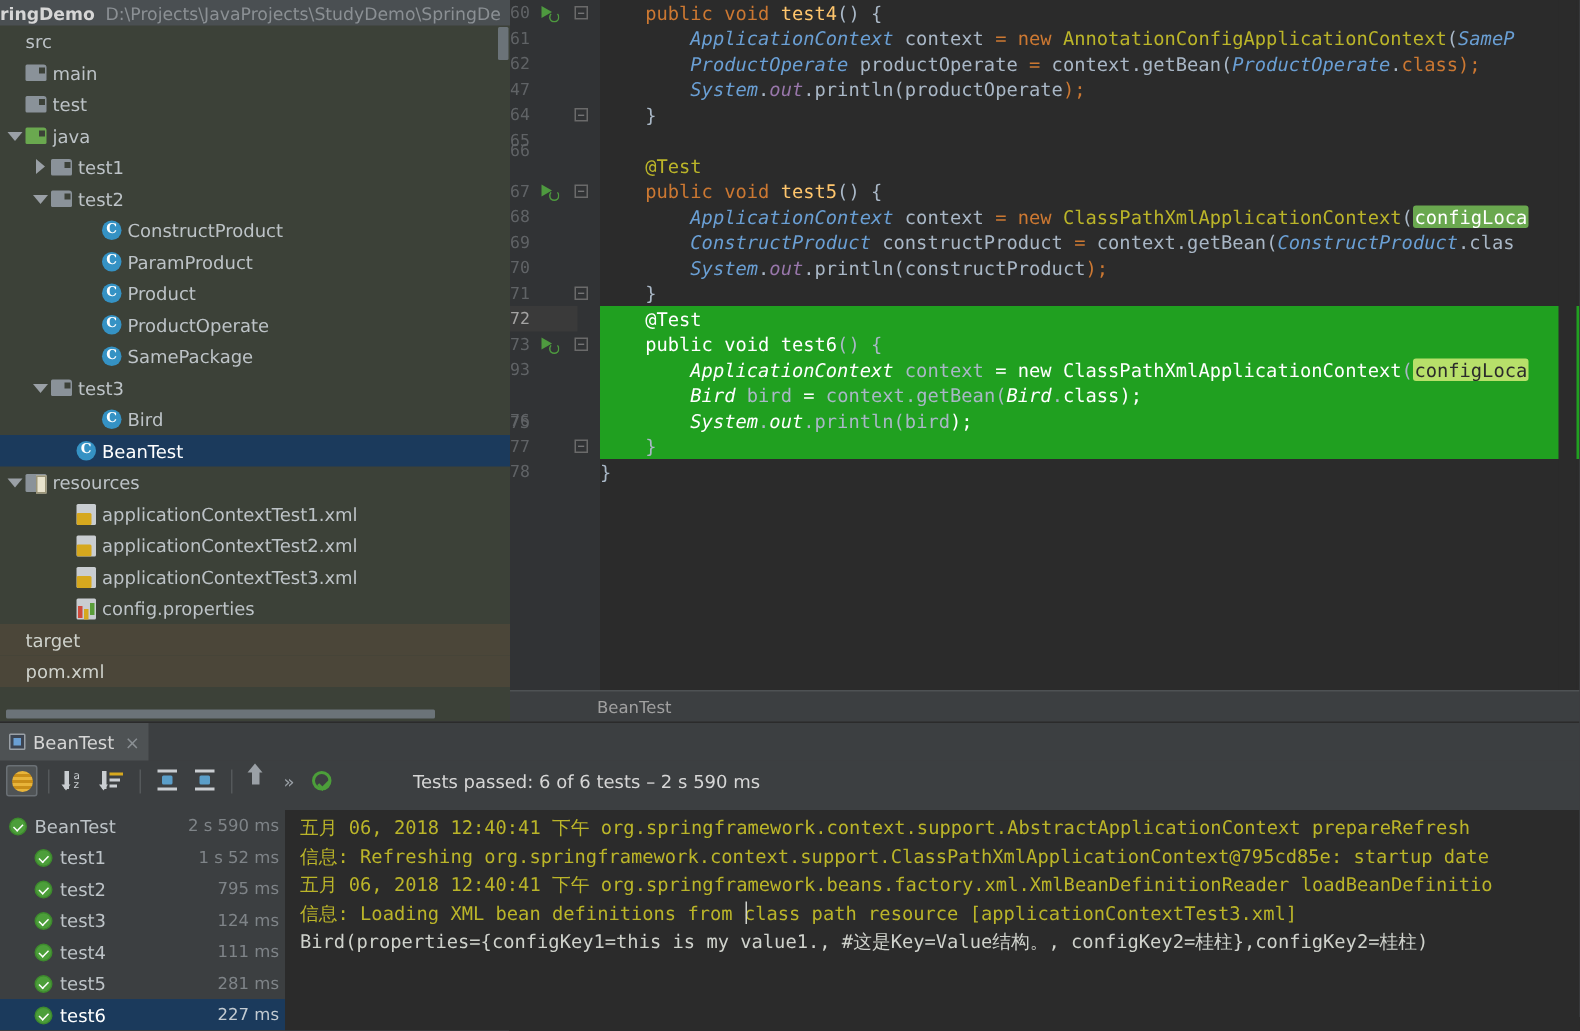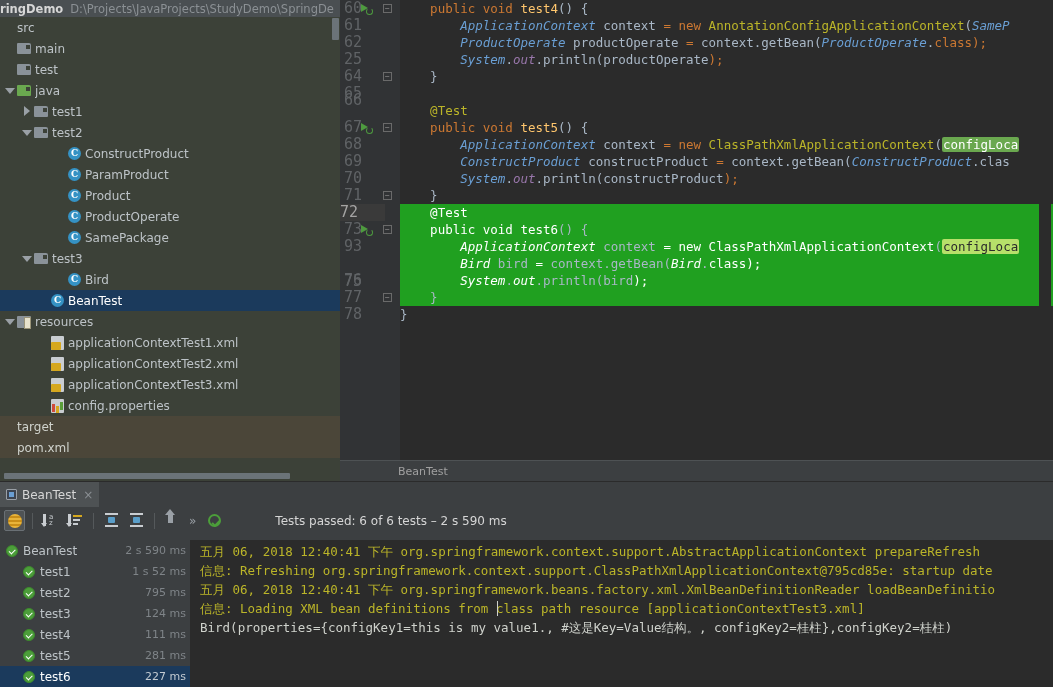--- a/index.html
+++ b/index.html
@@ -94,22 +94,22 @@
   #editor {
     position: absolute; left: 340px; top: 0; width: 713px; height: 460px;
     background: #2b2b2b; overflow: hidden;
   }
   #gutter {
     position: absolute; left: 0; top: 0; width: 60px; height: 460px;
     background: #313335;
   }
   .gline {
     position: absolute; left: 0; width: 60px; height: 17px;
-    font-family: "DejaVu Sans Mono", monospace; font-size: 15px;
-    color: #606366; text-align: right; padding-right: 38px; line-height: 17px;
+    font-family: "DejaVu Sans Mono", monospace; font-size: 11px;
+    color: #606366; text-align: left; padding-right: 38px; line-height: 17px;
   }
   .gline.cur { color: #a4a3a3; background: #3a3a3a; width: 45px; }
   .run-mark {
     position: absolute; left: 20px; width: 11px; height: 11px;
   }
   .run-mark::before {
     content: ""; position: absolute; left: 1px; top: 1px;
     border-top: 4.5px solid transparent; border-bottom: 4.5px solid transparent;
     border-left: 7px solid #4e9a3f;
   }
@@ -398,21 +398,21 @@
     <div id="proj-scroll-h"></div>
   </div>
 
   <div id="editor">
     <div id="gutter">
         <div class="gline" style="top: 0px;">60</div>
         <div class="run-mark" style="top: 3px;"></div>
         <div class="fold" style="top: 4px;">−</div>
         <div class="gline" style="top: 17px;">61</div>
         <div class="gline" style="top: 34px;">62</div>
-        <div class="gline" style="top: 51px;">25</div>
+        <div class="gline" style="top: 51px;">47</div>
         <div class="gline" style="top: 68px;">64</div>
         <div class="fold" style="top: 72px;">−</div>
         <div class="gline" style="top: 85px;">65</div>
         <div class="gline" style="top: 92px;">66</div>
         <div class="gline" style="top: 119px;">67</div>
         <div class="run-mark" style="top: 122px;"></div>
         <div class="fold" style="top: 123px;">−</div>
         <div class="gline" style="top: 136px;">68</div>
         <div class="gline" style="top: 153px;">69</div>
         <div class="gline" style="top: 170px;">70</div>

